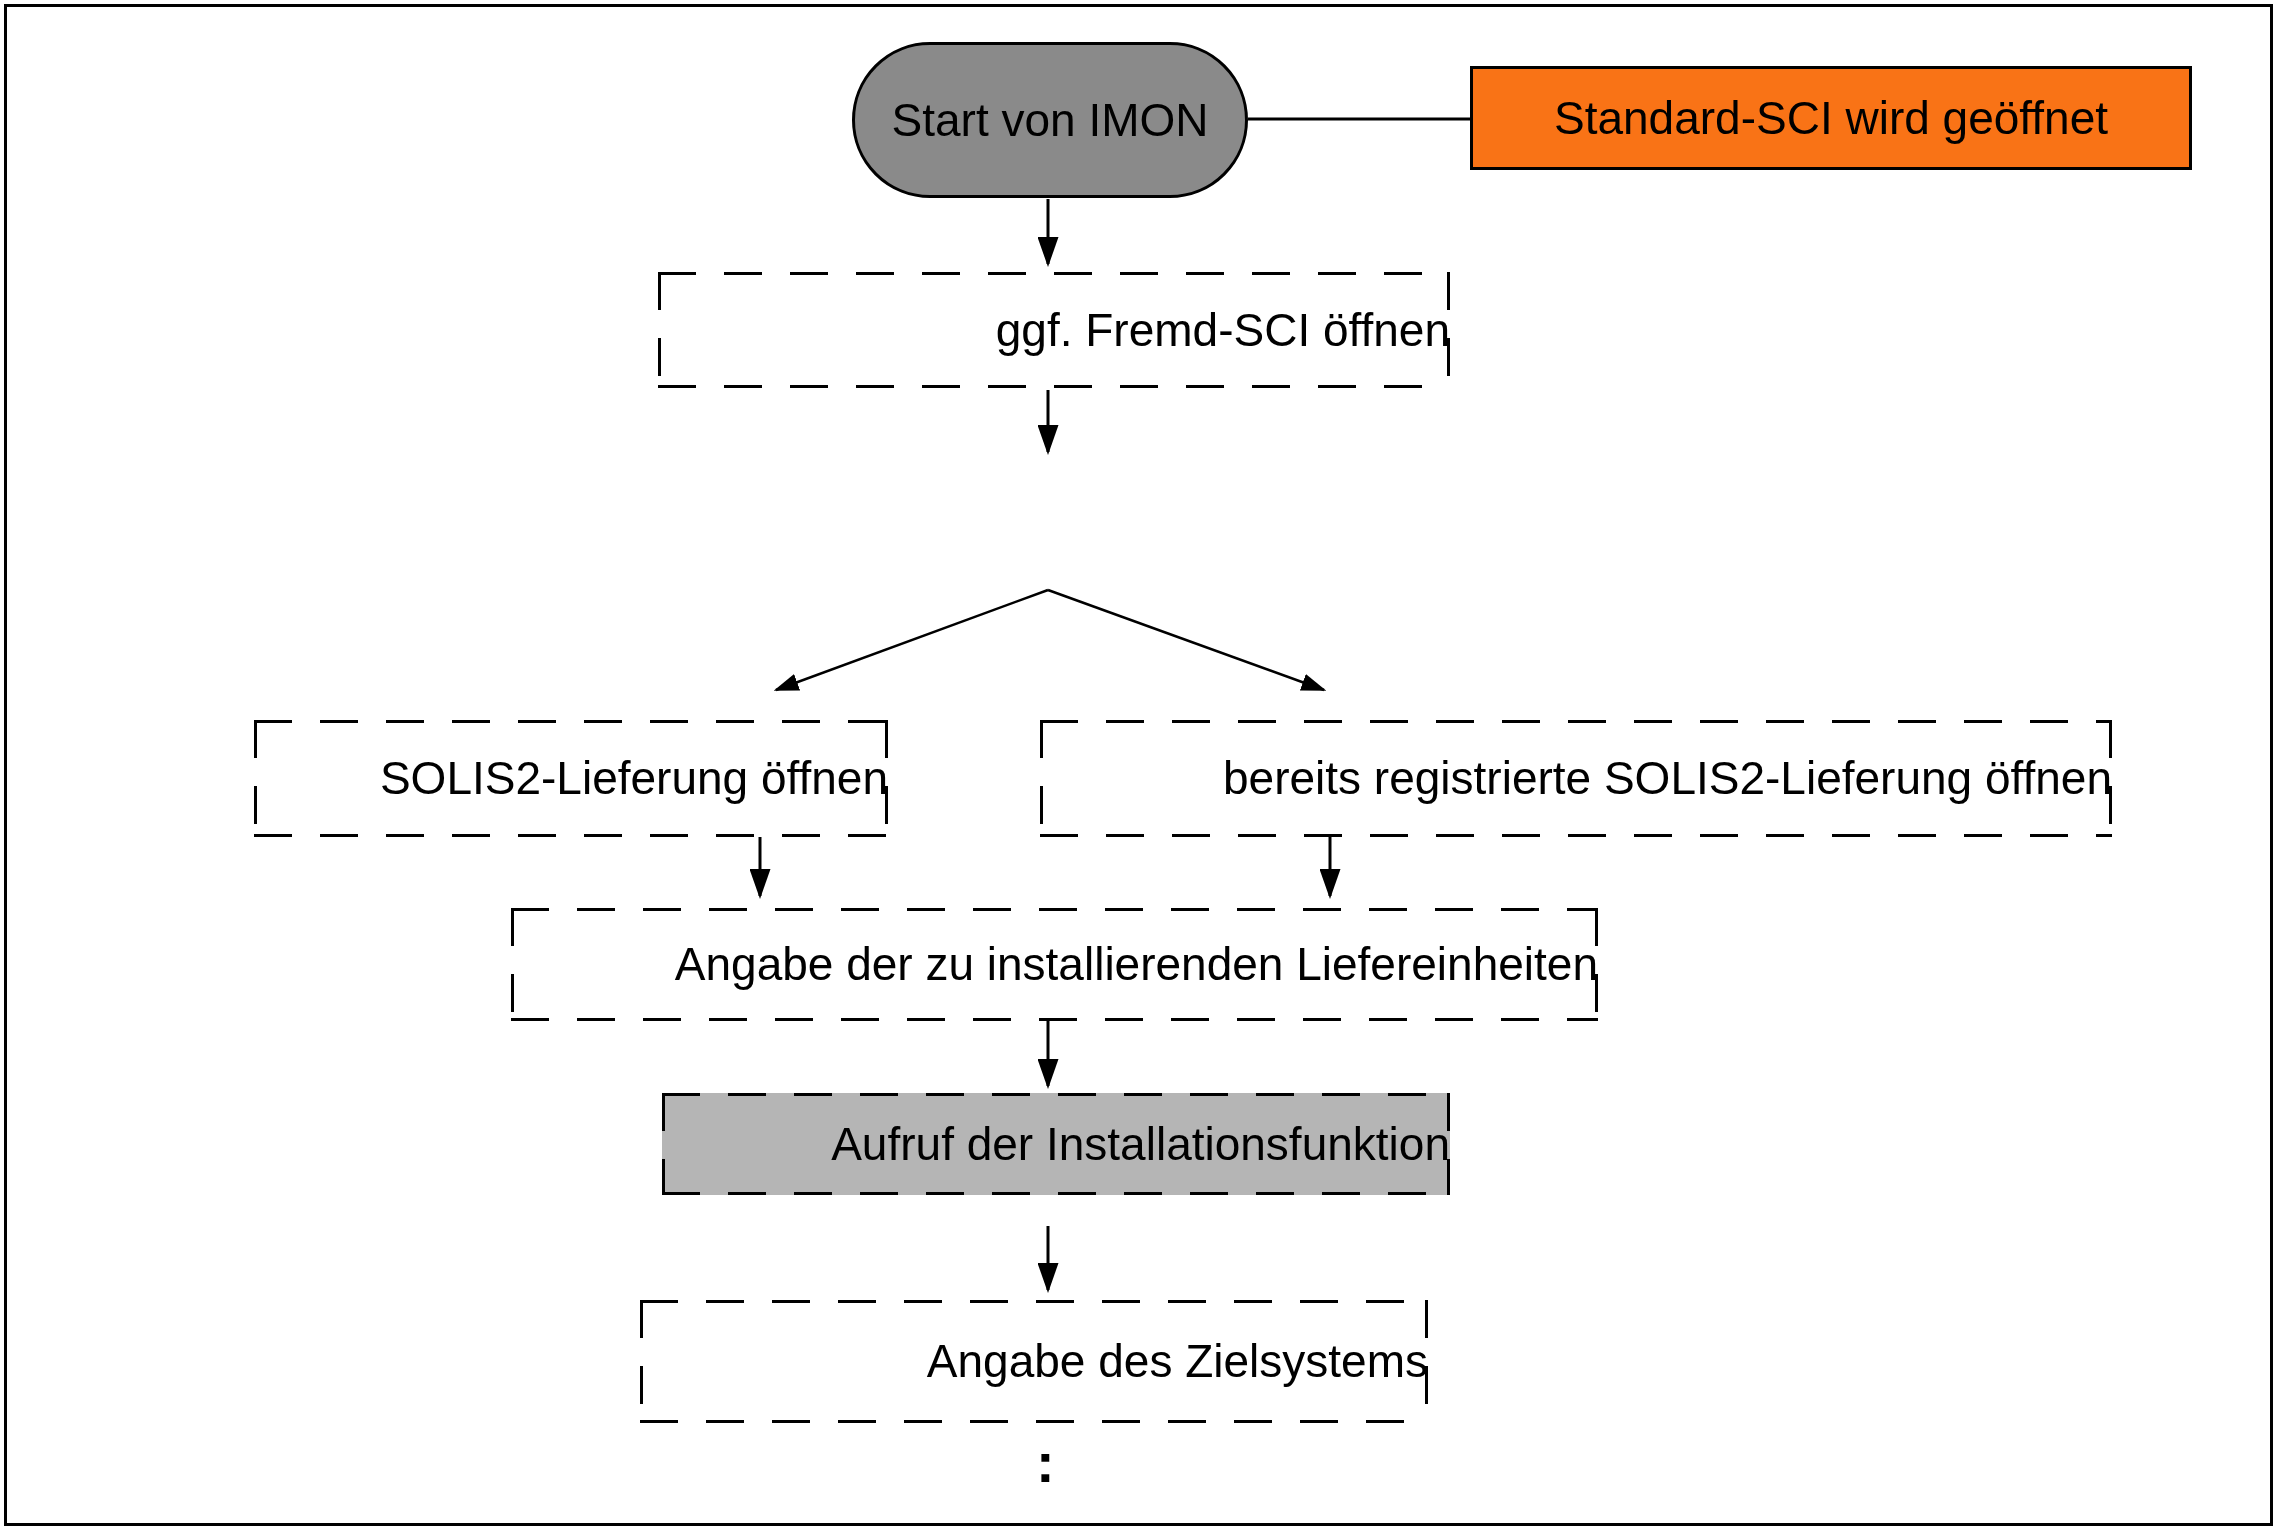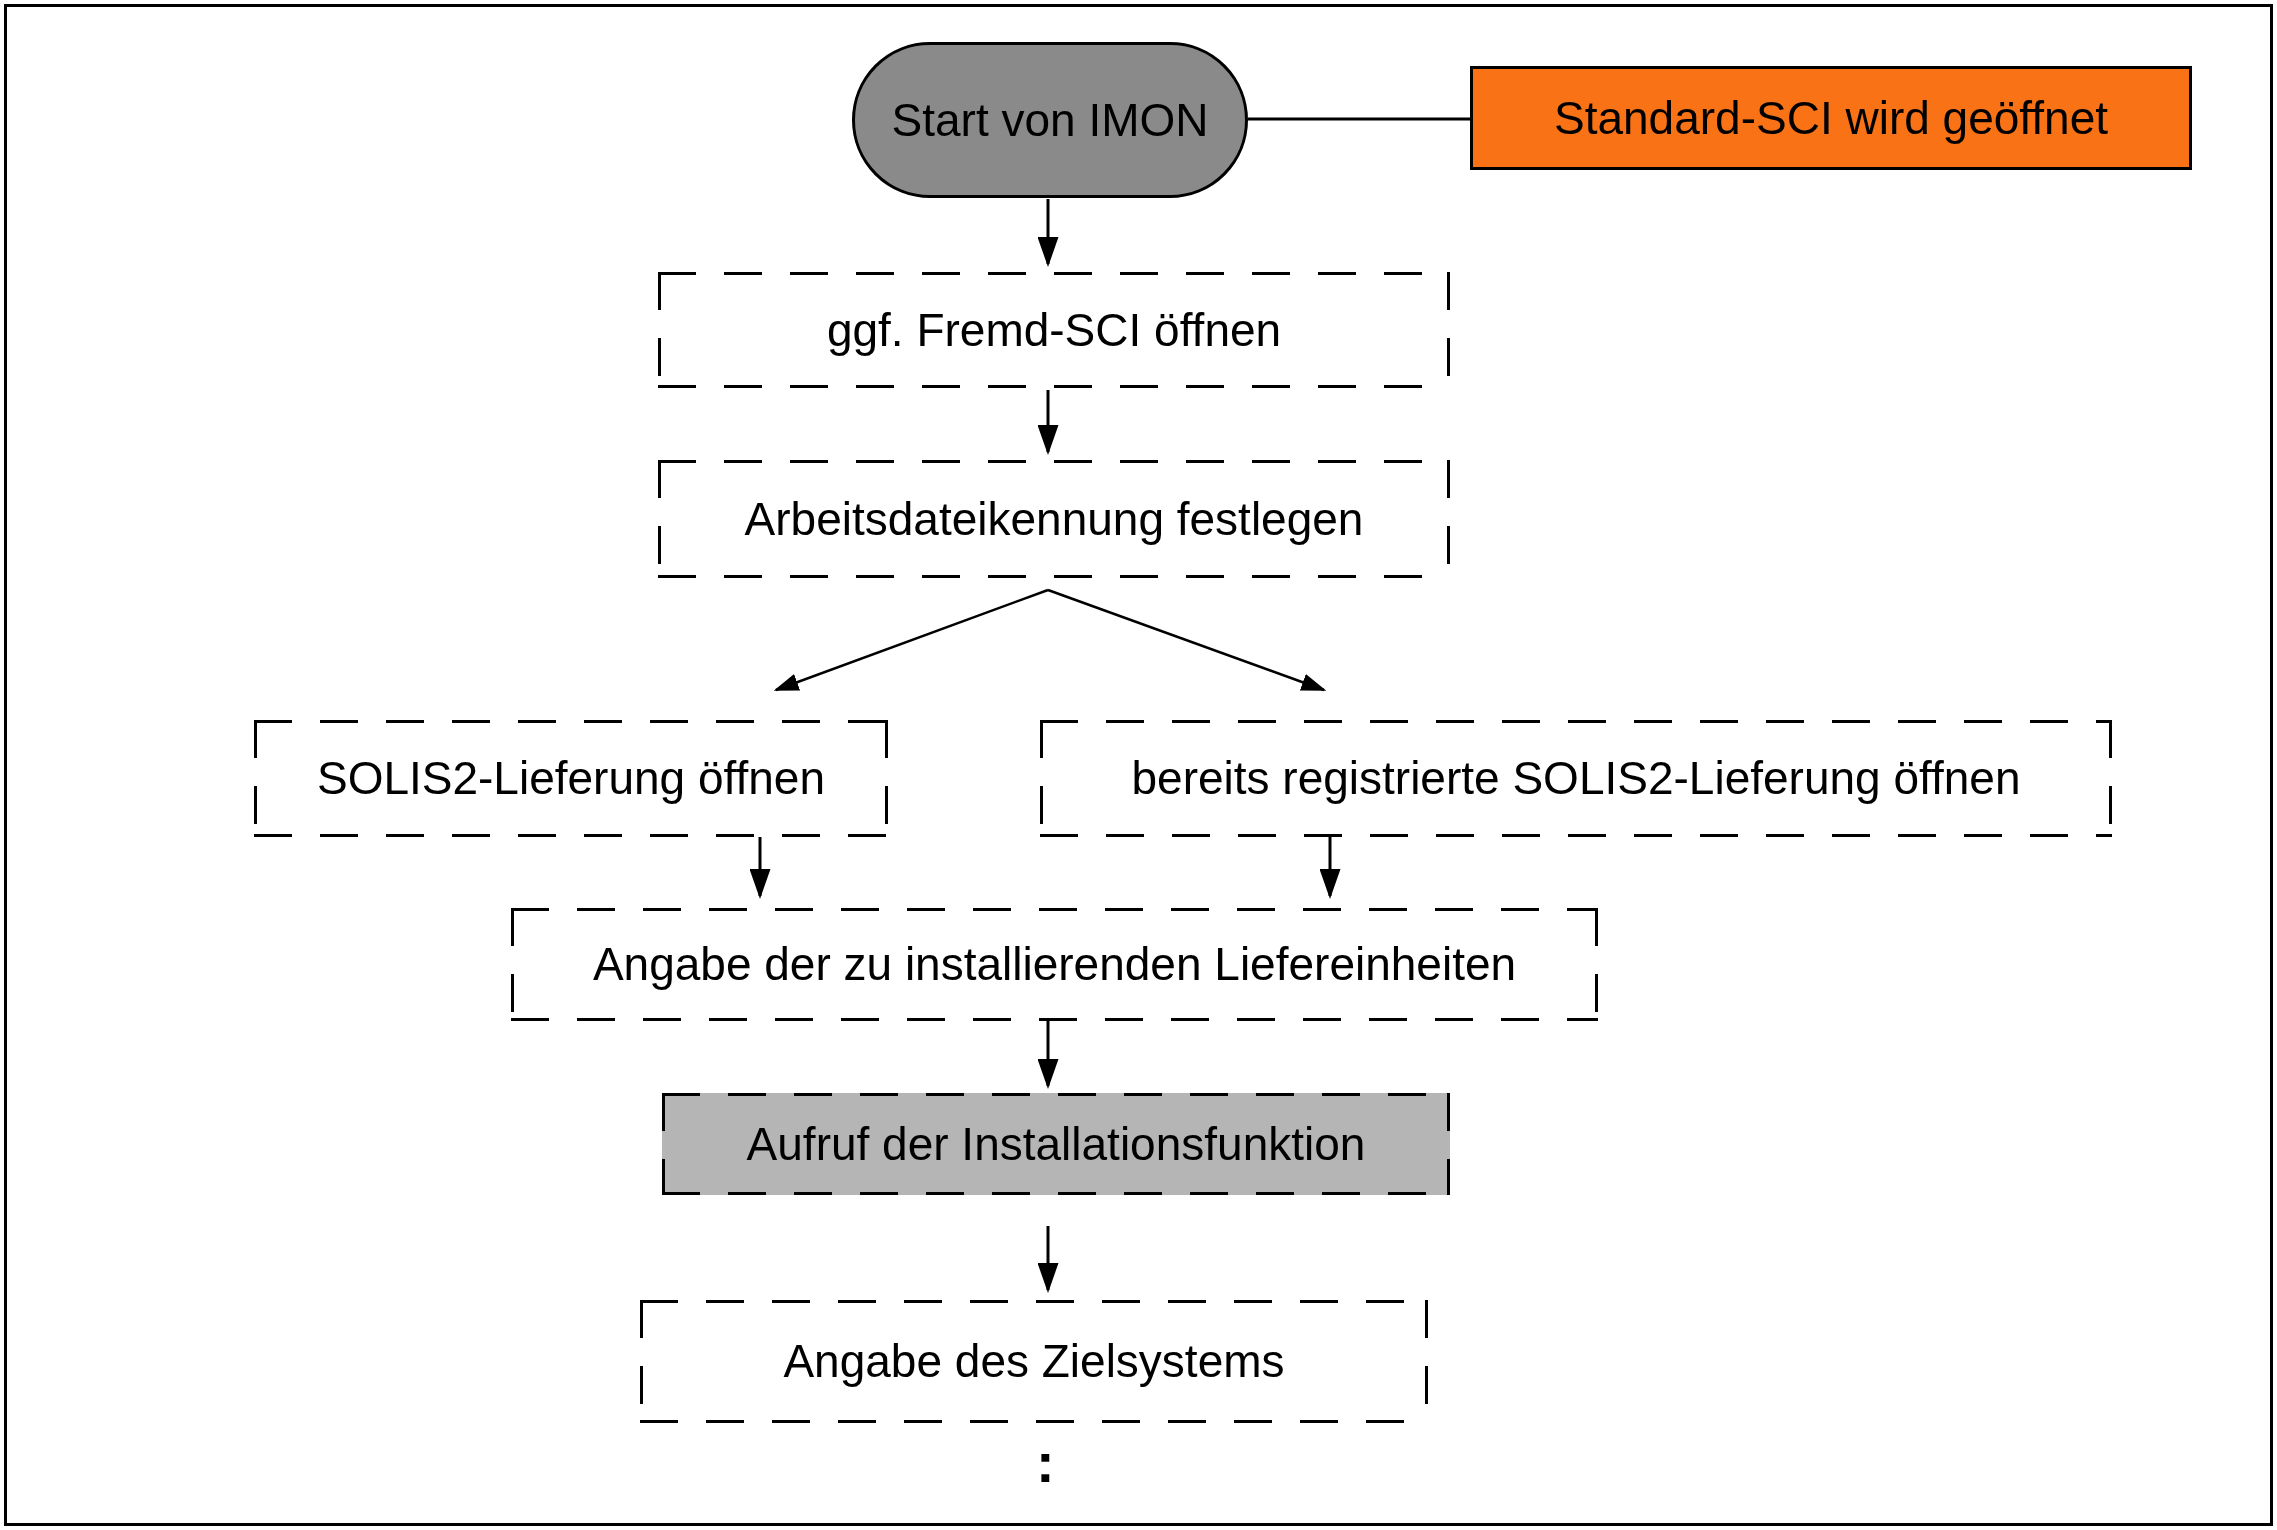--- a/index.html
+++ b/index.html
@@ -42,20 +42,21 @@
   .dashed-box{
     background-color:transparent;
     background-image:
       repeating-linear-gradient(to right, #000 0 38px, transparent 38px 66px),
       repeating-linear-gradient(to right, #000 0 38px, transparent 38px 66px),
       repeating-linear-gradient(to bottom, #000 0 38px, transparent 38px 66px),
       repeating-linear-gradient(to bottom, #000 0 38px, transparent 38px 66px);
     background-size:100% 3px, 100% 3px, 3px 100%, 3px 100%;
     background-position:0 0, 0 100%, 0 0, 100% 0;
     background-repeat:no-repeat;
+    justify-content:flex-end;
   }
   .dashed-box.highlight{ background-color:#b5b5b5; }
   .colon{
     position:absolute;
     font-size:56px;
     font-weight:bold;
     line-height:1;
   }
 </style>
 </head>
@@ -87,23 +88,20 @@
   </div>
 
   <div class="node solid-box" style="left:1470px;top:66px;width:722px;height:104px;">
     <span>Standard-SCI wird geöffnet</span>
   </div>
 
   <div class="node dashed-box" style="left:658px;top:272px;width:792px;height:116px;">
     <span>ggf. Fremd-SCI öffnen</span>
   </div>
 
-  <div class="node dashed-box" style="left:658px;top:460px;width:792px;height:118px;">
-    <span>Arbeitsdateikennung festlegen</span>
-  </div>
 
   <div class="node dashed-box" style="left:254px;top:720px;width:634px;height:117px;">
     <span>SOLIS2-Lieferung öffnen</span>
   </div>
 
   <div class="node dashed-box" style="left:1040px;top:720px;width:1072px;height:117px;">
     <span>bereits registrierte SOLIS2-Lieferung öffnen</span>
   </div>
 
   <div class="node dashed-box" style="left:511px;top:908px;width:1087px;height:113px;">

